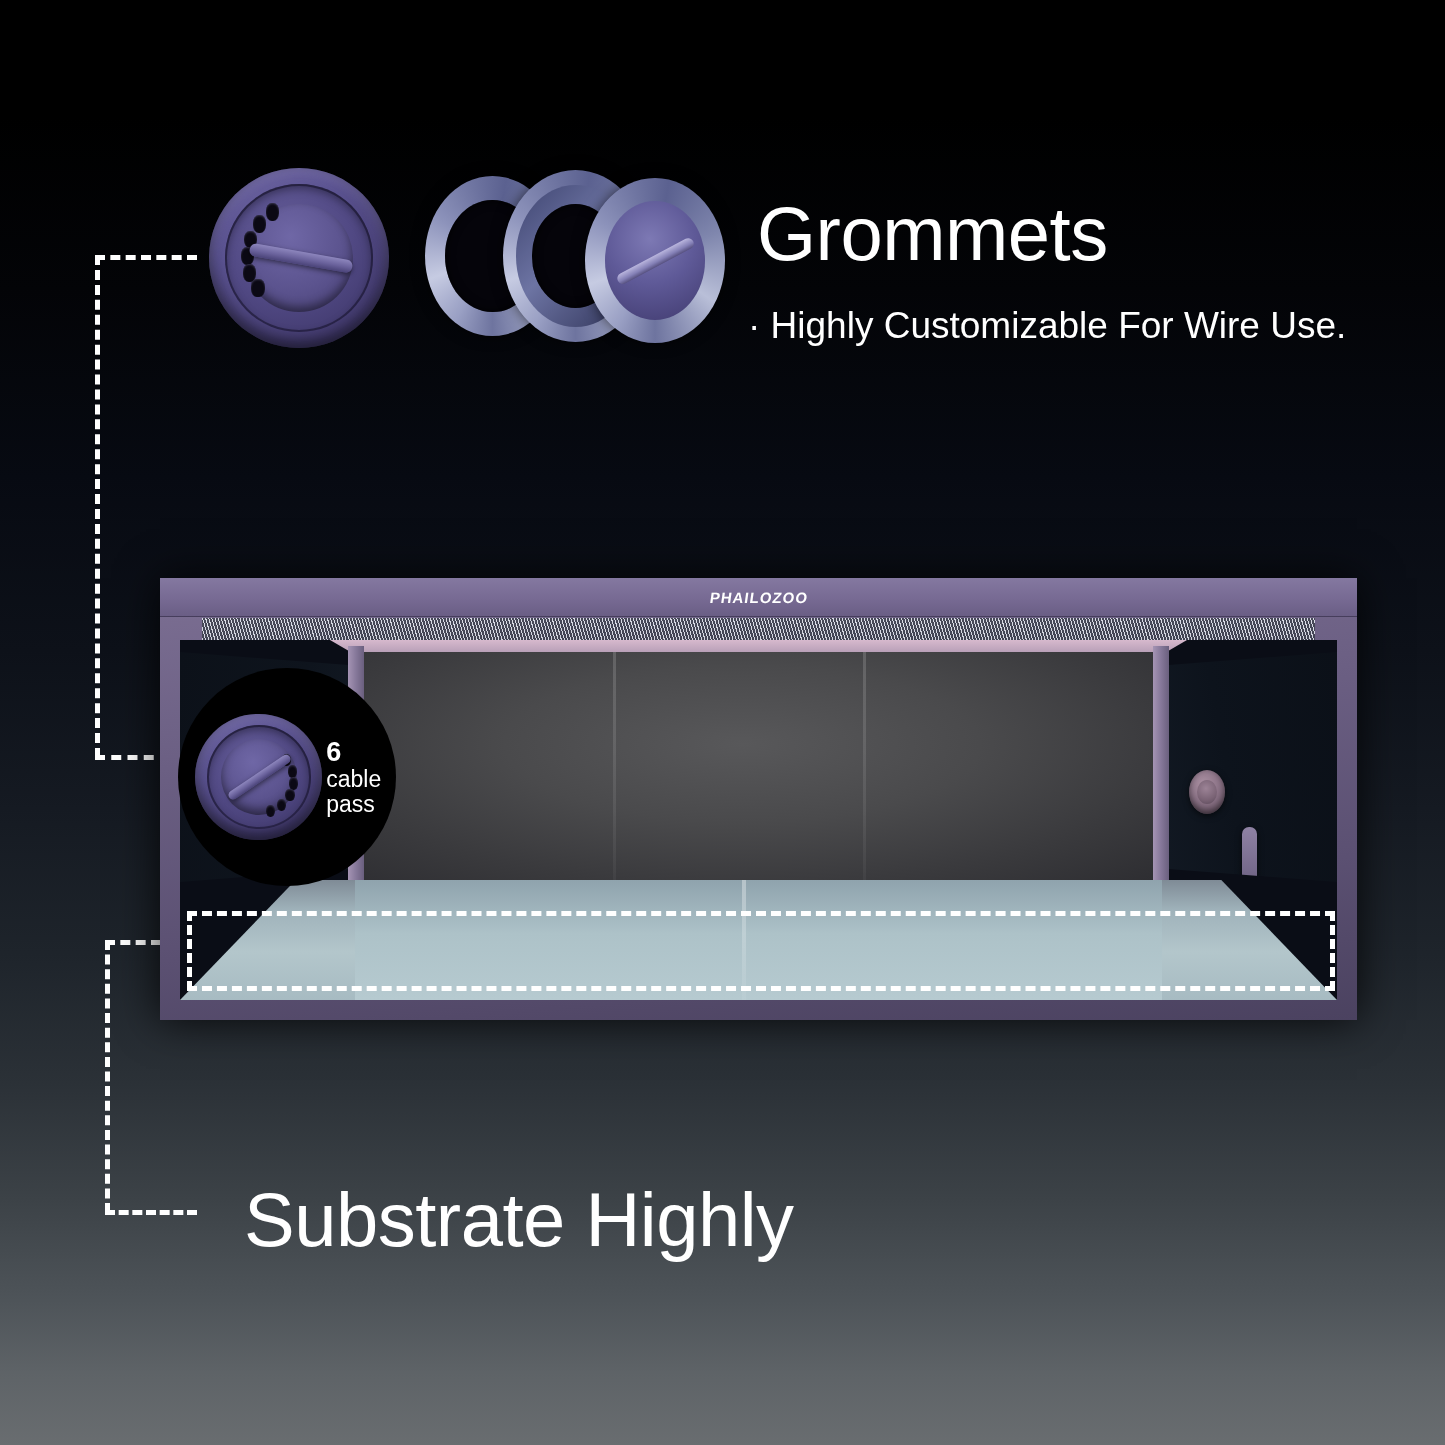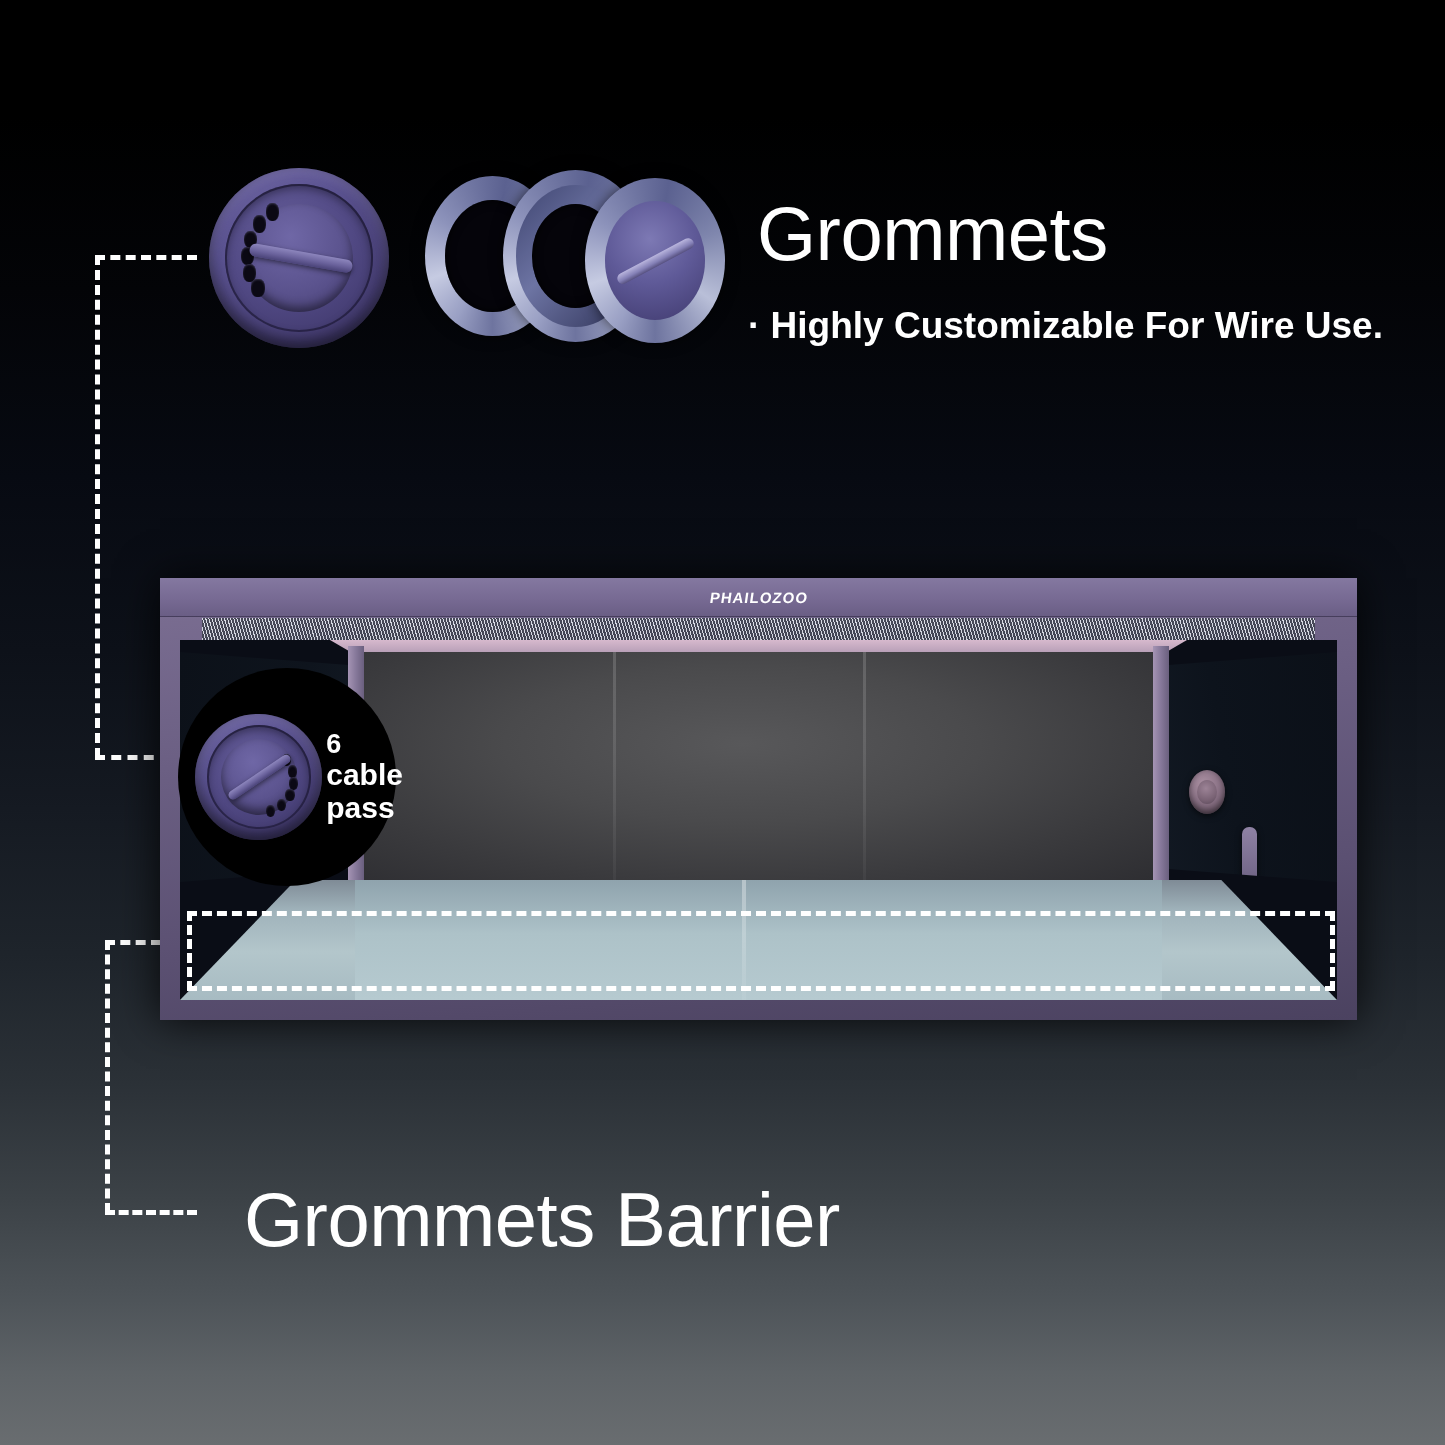--- a/index.html
+++ b/index.html
@@ -49,21 +49,21 @@
     position: absolute;
     color: #ffffff;
     font-weight: 400;
     letter-spacing: -0.5px;
     white-space: nowrap;
     line-height: 1;
   }
   .h-sub {
     position: absolute;
     color: #ffffff;
-    font-weight: 700;
+    font-weight: 400;
     white-space: nowrap;
     line-height: 1;
   }
 
   
   .grommet-art { position: absolute; }
 
   .cap {
     position: absolute;
     border-radius: 50%;
@@ -305,22 +305,22 @@
     transform: translateY(-50%);
     color: #ffffff;
     line-height: 1.08;
   }
   .callout .num {
     font-size: 27px;
     font-weight: 700;
     display: block;
   }
   .callout .word {
-    font-size: 30px;
-    font-weight: 700;
+    font-size: 23px;
+    font-weight: 400;
     display: block;
   }
 </style>
 </head>
 <body>
 
 <div id="stage">
 
   <div class="grommet-art" style="left:195px; top:160px; width:540px; height:220px;">
 
@@ -368,21 +368,21 @@
 
   <div class="leader" style="left:105px; top:940px; width:110px; height:278px;">
     <div class="h" style="left:0; top:0; width:102px;"></div>
     <div class="v" style="left:0; top:0; height:273px;"></div>
     <div class="h" style="left:0; top:270px; width:92px;"></div>
   </div>
 
   <div class="h-title" style="left:757px; top:196px; font-size:76px;">Grommets</div>
   <div class="h-sub" style="left:748px; top:307px; font-size:37px;">· Highly Customizable For Wire Use.</div>
 
-  <div class="h-title" style="left:244px; top:1182px; font-size:76px;">Grommets Barrier</div>
+  <div class="h-title" style="left:244px; top:1182px; font-size:76px;">Substrate Highly</div>
 
   <div class="enclosure" style="left:160px; top:578px; width:1197px; height:442px;">
 
     <div class="enc-frame"></div>
 
     <div class="enc-header">
       <div class="brand">PHAILOZOO</div>
     </div>
 
     <div class="enc-mesh"></div>

